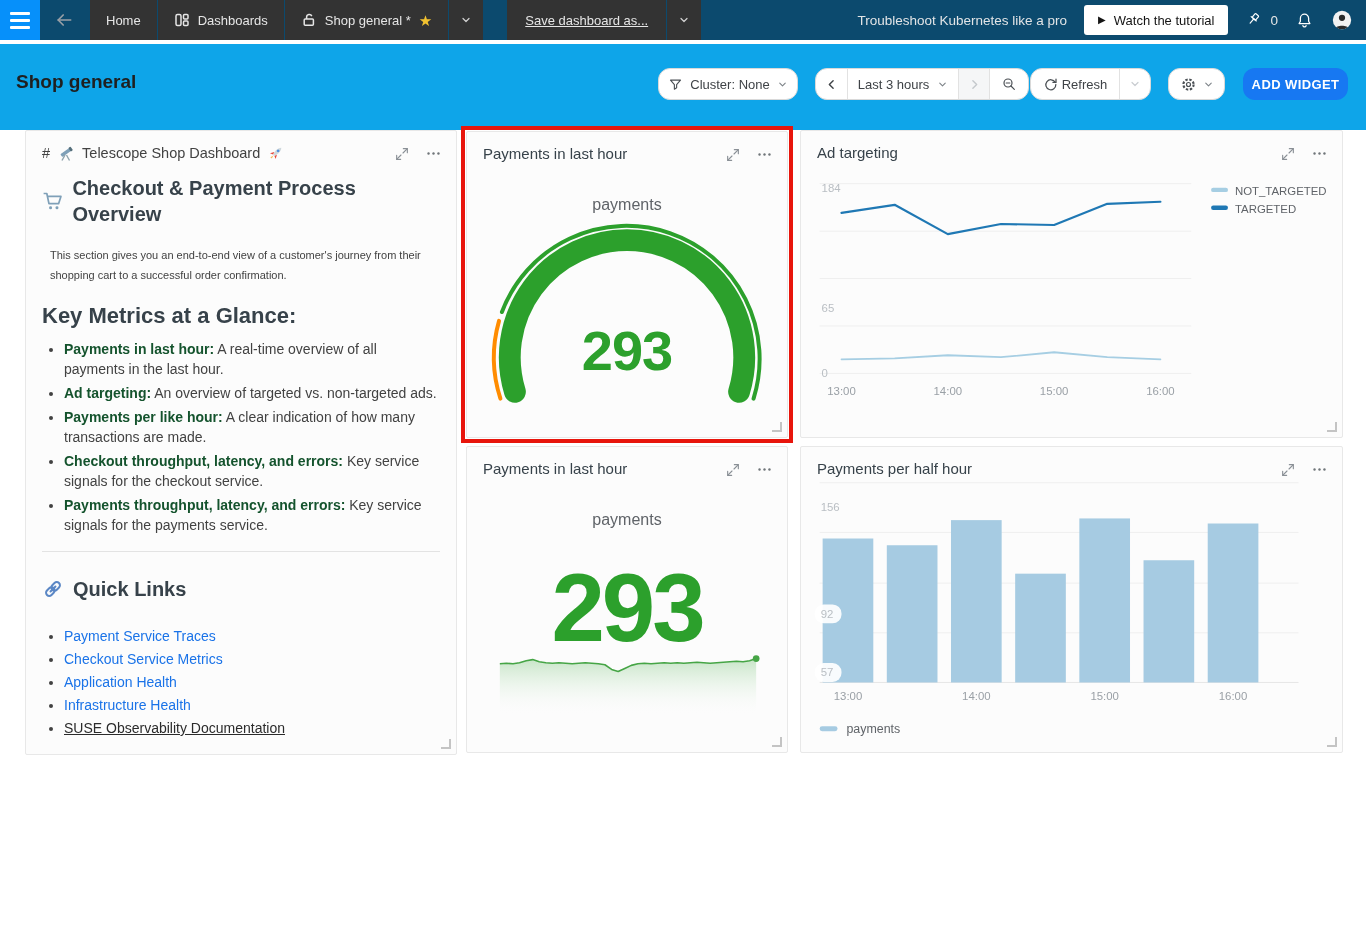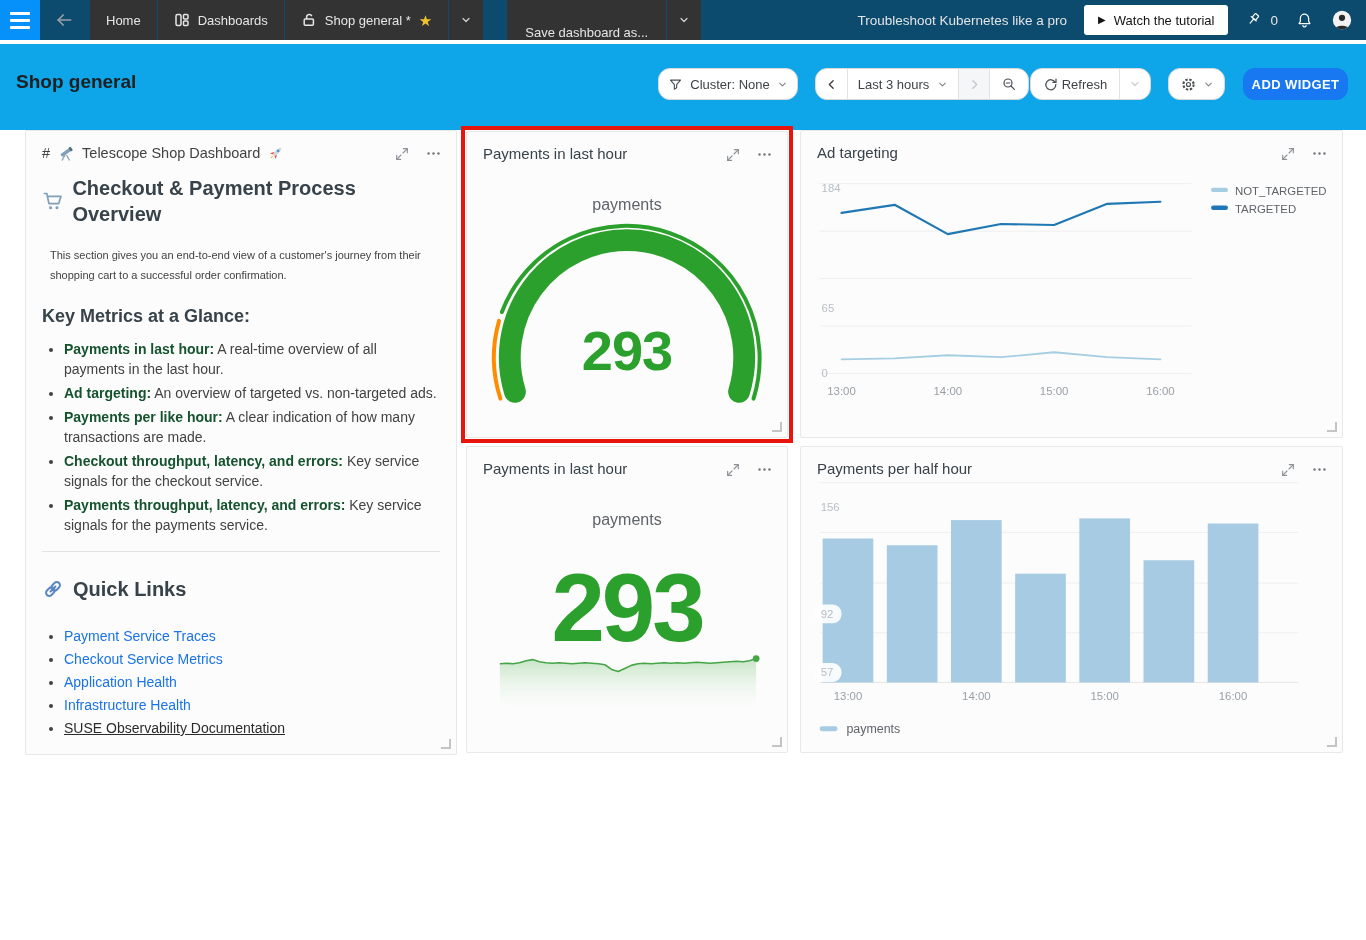--- a/index.html
+++ b/index.html
@@ -8,21 +8,21 @@
   
   .topbar{position:absolute;top:0;left:0;width:1366px;height:40px;background:#0c4a6e;display:flex;align-items:center;color:#e6e6e6;font-size:13px;z-index:10;}
   .menu-btn{width:40px;height:40px;background:var(--menu-blue);display:flex;flex-direction:column;justify-content:center;align-items:center;gap:4px;cursor:pointer;flex:0 0 auto;}
   .menu-btn i{display:block;width:20px;height:3px;background:#fff;border-radius:1px;}
   .back-btn{margin:0 16px 0 14px;background:none;border:none;padding:0;display:flex;align-items:center;cursor:pointer;}
   .tabs{display:flex;height:40px;align-items:stretch;gap:1px;}
   .tab{background:#333333;display:flex;align-items:center;padding:0 16px;gap:8px;cursor:pointer;white-space:nowrap;}
   .tab-caret{padding:0 11px;}
   .star{font-size:15px;color:var(--star-gold);line-height:1;}
   .save-group{display:flex;margin-left:24px;height:40px;gap:1px;}
-  .save-main{background:#333333;display:flex;align-items:flex-end;padding:0 18px;cursor:pointer;white-space:nowrap;}
+  .save-main{background:#333333;display:flex;align-items:center;padding:0 18px;cursor:pointer;white-space:nowrap;text-decoration:underline;}
   .save-caret{background:#333333;display:flex;align-items:center;padding:0 11px;cursor:pointer;}
   .topbar-right{margin-left:auto;display:flex;align-items:center;gap:17px;padding-right:13px;}
   .promo{color:#e2e4e6;font-size:13.5px;white-space:nowrap;}
   .tutorial-btn{background:#fff;color:#141414;border:none;border-radius:3px;height:30px;padding:0 14px;display:flex;align-items:center;gap:8px;font-size:13px;font-weight:500;cursor:pointer;font-family:inherit;}
   .play-glyph{font-size:10px;line-height:1;}
   .pin-wrap{display:flex;align-items:center;gap:7px;font-size:13.5px;cursor:pointer;}
   .iconbtn{display:flex;align-items:center;cursor:pointer;}
 
   
   .page-header{position:absolute;top:44px;left:0;width:1366px;height:86px;background:#0ea5e9;}
@@ -55,21 +55,21 @@
   .chart-svg{position:absolute;left:0;top:0;width:100%;height:100%;}
   .metric-label{position:absolute;top:64px;left:0;width:100%;text-align:center;font-size:16px;color:#5f6368;}
   .gauge-value{position:absolute;top:186px;left:0;width:100%;text-align:center;font-size:56px;font-weight:700;color:var(--value-green);letter-spacing:-1px;}
   .single-value{position:absolute;top:106px;left:0;width:100%;text-align:center;font-size:96px;font-weight:700;color:var(--value-green);letter-spacing:-3px;}
 
   
   .md-head{display:flex;align-items:center;gap:7px;font-size:14.5px;color:#424242;font-weight:400;}
   .md-body{padding:0 16px 0 16px;margin-top:12px;color:#424242;}
   .md-h1{display:flex;align-items:center;gap:9px;font-size:20px;line-height:26px;font-weight:700;color:#37424a;margin:0;}
   .md-p{font-size:11px;line-height:20px;margin:18px 0 0 8px;color:#424242;}
-  .md-h2{font-size:18px;font-weight:700;color:#37424a;margin:20px 0 0 0;line-height:22px;}
+  .md-h2{font-size:22px;font-weight:700;color:#37424a;margin:20px 0 0 0;line-height:22px;}
   .md-ul{margin:12px 0 0 0;padding-left:22px;font-size:14px;line-height:20px;}
   .md-ul li{margin-bottom:4px;}
   .md-ul strong{color:#14532d;}
   .md-hr{border:none;border-top:1px solid #e3e3e3;margin:16px 0 0 0;}
   .links-h1{margin-top:24px;}
   .links-ul{margin-top:24px;}
   .links-ul li{margin-bottom:3px;}
   a.link{color:var(--link-blue);text-decoration:none;cursor:pointer;}
   a.underline-dark{color:#2b2b2b;text-decoration:underline;cursor:pointer;}
 </style>

